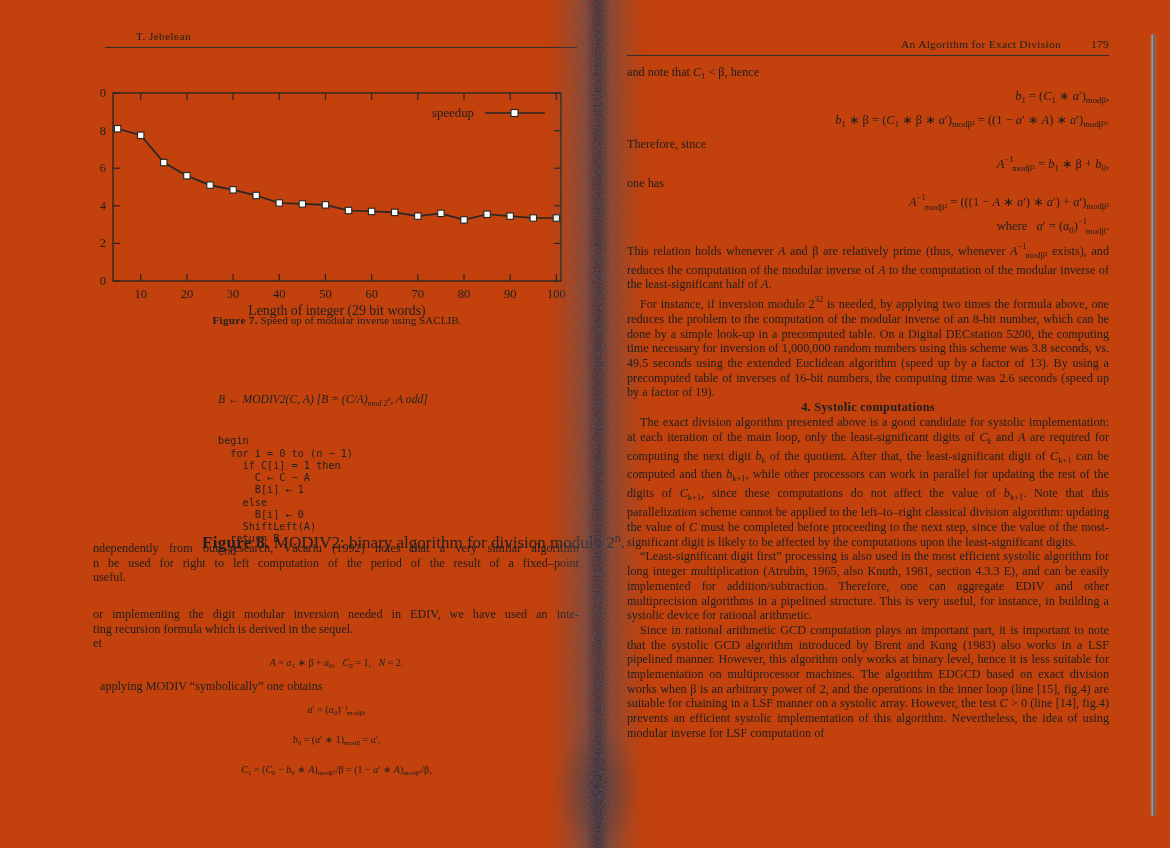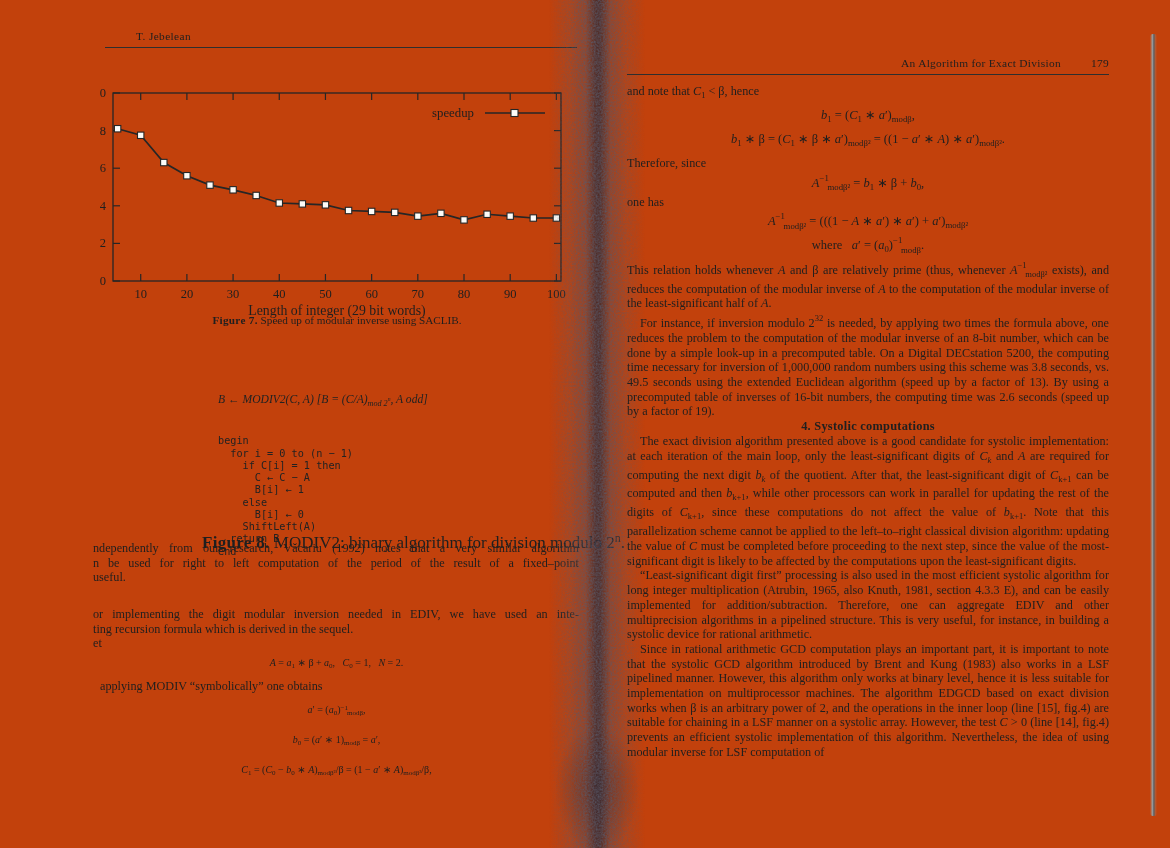--- a/index.html
+++ b/index.html
@@ -47,29 +47,29 @@
   .gutter{left:549px; top:0; width:96px; height:848px; pointer-events:none;
     background:
       radial-gradient(60px 90px at 50% 93%, rgba(40,40,55,.45), rgba(40,40,55,0) 70%),
       linear-gradient(to right,
         rgba(90,90,105,0) 0%, rgba(90,90,105,.10) 22%, rgba(70,70,88,.30) 38%,
         rgba(38,38,52,.72) 49%, rgba(38,38,52,.72) 53%, rgba(70,70,88,.28) 64%,
         rgba(90,90,105,.08) 80%, rgba(90,90,105,0) 100%);}
   .gutter svg{display:block;}
 
   
-  .rp-col{left:627px; top:38px; width:482px;margin-top:19px;}
+  .rp-col{left:627px; top:38px; width:482px;}
   .rp-header{display:flex; justify-content:flex-end; align-items:baseline; gap:30px;
              font-size:11.4px; letter-spacing:.3px; padding-right:0px;}
   .rp-rule{border:none; border-top:1.4px solid #2e2e2e; margin:5px 0 0 0;}
   .rp-body{margin-top:9px; font-size:12.2px; line-height:14.7px; text-align:justify;}
   .rp-body p{margin:0;}
   .rp-body .plain{text-align:left;}
   .rp-body .ind{text-indent:13px;}
-  .req{text-align:center; margin:7px 0; font-size:12.5px; text-indent:0;}
+  .req{text-align:right; margin:7px 0; font-size:12.5px; text-indent:0;}
   .req.tight{margin:5px 0;}
   .sec-heading{text-align:center; font-weight:bold; font-size:12.4px;
                letter-spacing:.25px; margin:21px 0 15px 0; text-indent:0;}
 
   .page-edge{left:1150px; top:34px; width:7px; height:782px; border-radius:3px;
     background:linear-gradient(to right, rgba(120,120,120,0), #9a9a9a 35%, #5e5e60 55%, rgba(150,150,150,.25) 80%, rgba(150,150,150,0));}
 </style>
 </head>
 <body>
 

